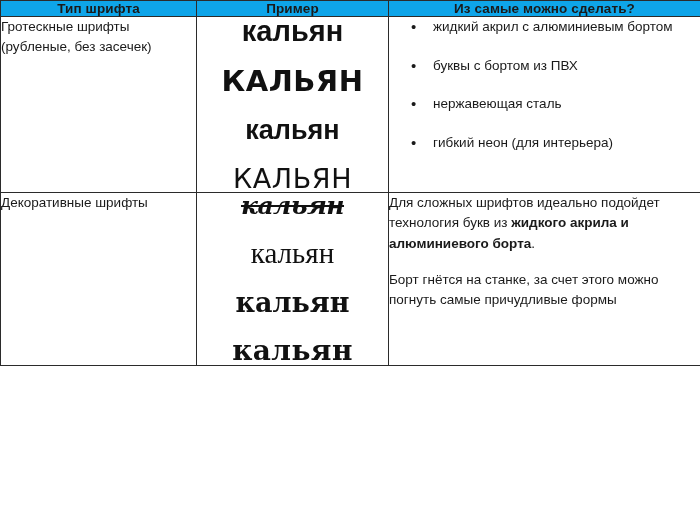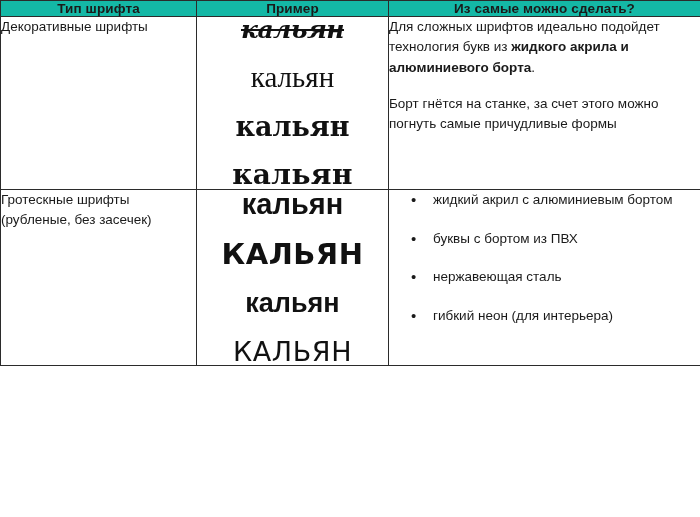--- a/index.html
+++ b/index.html
@@ -28,21 +28,21 @@
   col.c1 { width: 196px; }
   col.c2 { width: 192px; }
   col.c3 { width: 312px; }
 
   thead th {
     text-align: center;
     font-size: 13.5px;
     font-weight: bold;
     padding: 12px 6px 12px 6px;
     color: #1a1a1a;
-    background: #14b8a6;
+    background: #0ea5e9;
     letter-spacing: 0.1px;
   }
 
   .cell-type {
     padding: 14px 12px 10px 10px;
     font-size: 13.5px;
     line-height: 1.45;
     color: #1a1a1a;
   }
 
@@ -136,45 +136,45 @@
   <thead>
     <tr>
       <th>Тип шрифта</th>
       <th>Пример</th>
       <th>Из самые можно сделать?</th>
     </tr>
   </thead>
   <tbody>
 
     <tr>
-      <td class="cell-type">Декоративные шрифты</td>
-      <td class="samples">
-        <div class="sample s-dec-script">кальян</div>
-        <div class="sample s-dec-serif">кальян</div>
-        <div class="sample s-dec-slab">кальян</div>
-        <div class="sample s-dec-wide">кальян</div>
-      </td>
-      <td class="cell-make">
-        <p class="para"><span>Для сложных шрифтов идеально подойдет технология букв из </span><span class="hl">жидкого акрила и алюминиевого борта</span><span>.</span></p>
-        <p class="para"><span>Борт гнётся на станке, за счет этого можно погнуть самые причудливые формы</span></p>
-      </td>
-    </tr>
-
-    <tr>
       <td class="cell-type">Гротескные шрифты (рубленые, без засечек)</td>
       <td class="samples">
         <div class="sample s-sans-bold">кальян</div>
         <div class="sample s-sans-black">КАЛЬЯН</div>
         <div class="sample s-sans-regular">кальян</div>
         <div class="sample s-sans-narrow">КАЛЬЯН</div>
       </td>
       <td class="cell-make">
         <ul class="bullets">
           <li>жидкий акрил с алюминиевым бортом</li>
           <li>буквы с бортом из ПВХ</li>
           <li>нержавеющая сталь</li>
           <li>гибкий неон (для интерьера)</li>
         </ul>
       </td>
     </tr>
 
+    <tr>
+      <td class="cell-type">Декоративные шрифты</td>
+      <td class="samples">
+        <div class="sample s-dec-script">кальян</div>
+        <div class="sample s-dec-serif">кальян</div>
+        <div class="sample s-dec-slab">кальян</div>
+        <div class="sample s-dec-wide">кальян</div>
+      </td>
+      <td class="cell-make">
+        <p class="para"><span>Для сложных шрифтов идеально подойдет технология букв из </span><span class="hl">жидкого акрила и алюминиевого борта</span><span>.</span></p>
+        <p class="para"><span>Борт гнётся на станке, за счет этого можно погнуть самые причудливые формы</span></p>
+      </td>
+    </tr>
+
   </tbody>
 </table>
 
 </body></html>

